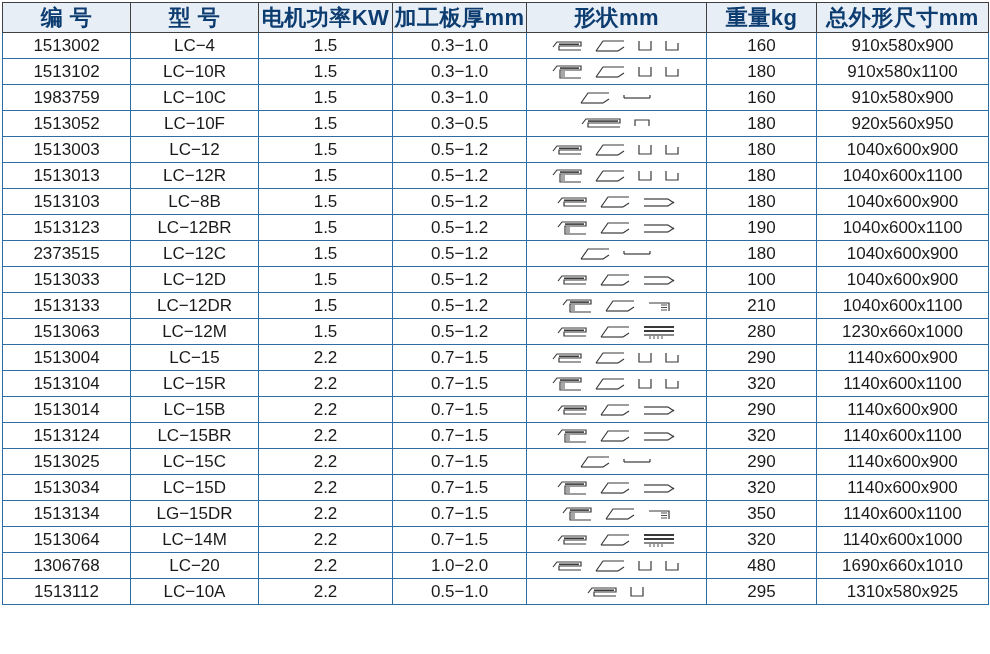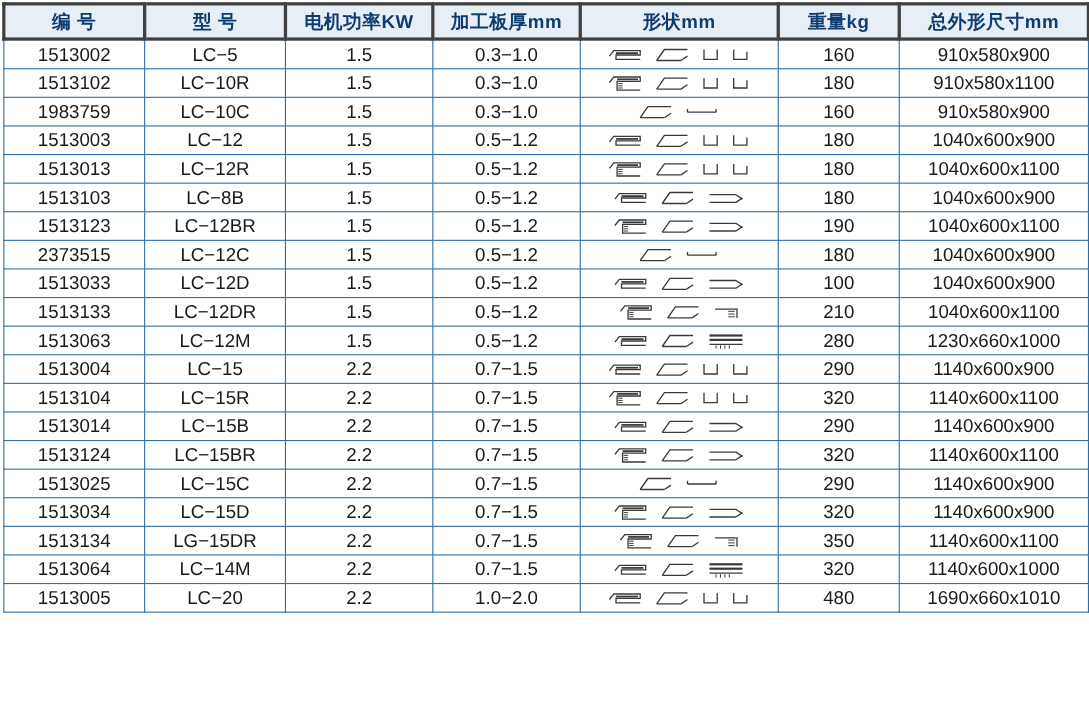--- a/index.html
+++ b/index.html
@@ -29,25 +29,25 @@
     height: 25px;
     font-size: 17px;
     line-height: 25px;
     white-space: nowrap;
     overflow: hidden;
   }
   #spec-table thead th {
     background: #e8eef6;
     color: #0d3d70;
     font-weight: bold;
-    font-size: 17px;
+    font-size: 22px;
     letter-spacing: 0.5px;
     height: 29px;
     line-height: 29px;
-    border: 3px solid #404040;
+    border: 1px solid #404040;
   }
   #spec-table tbody td {
     color: #1a1a1a;
     font-weight: normal;
   }
   .col-code   { width: 128px; }
   .col-model  { width: 128px; }
   .col-power  { width: 134px; }
   .col-thick  { width: 134px; }
   .col-shape  { width: 180px; }
@@ -103,21 +103,21 @@
       <th>电机功率KW</th>
       <th>加工板厚mm</th>
       <th>形状mm</th>
       <th>重量kg</th>
       <th>总外形尺寸mm</th>
     </tr>
   </thead>
   <tbody>
       <tr>
         <td>1513002</td>
-        <td>LC−5</td>
+        <td>LC−4</td>
         <td>1.5</td>
         <td>0.3−1.0</td>
         <td class="shape-cell">
           <div class="shape-wrap">
             <span>
               <svg width="34" height="18" viewBox="0 0 34 18">
                 <path d="M2 10 L6 5 L30 5 L30 9 L8 9 L8 13 L30 13"></path>
                 <rect class="fillbar" x="8" y="6.5" width="20" height="1.6"></rect>
               </svg>
             </span>
@@ -199,20 +199,43 @@
               <svg width="32" height="18" viewBox="0 0 32 18">
                 <path d="M2 9 L28 9"></path>
                 <path d="M2 9 L2 6"></path>
                 <path d="M28 9 L28 6"></path>
               </svg>
             </span>
           </div>
         </td>
         <td>160</td>
         <td>910x580x900</td>
+      </tr>
+      <tr>
+        <td>1513052</td>
+        <td>LC−10F</td>
+        <td>1.5</td>
+        <td>0.3−0.5</td>
+        <td class="shape-cell">
+          <div class="shape-wrap">
+            <span>
+              <svg width="44" height="18" viewBox="0 0 44 18">
+                <path d="M2 9 L6 4 L40 4 L40 8 L8 8 L8 12 L40 12"></path>
+                <rect class="fillbar" x="8" y="5.3" width="30" height="1.6"></rect>
+              </svg>
+            </span>
+            <span>
+              <svg width="20" height="18" viewBox="0 0 20 18">
+                <path d="M2 11 L2 5 L16 5 L16 11"></path>
+              </svg>
+            </span>
+          </div>
+        </td>
+        <td>180</td>
+        <td>920x560x950</td>
       </tr>
       <tr>
         <td>1513003</td>
         <td>LC−12</td>
         <td>1.5</td>
         <td>0.5−1.2</td>
         <td class="shape-cell">
           <div class="shape-wrap">
             <span>
               <svg width="34" height="18" viewBox="0 0 34 18">
@@ -750,21 +773,21 @@
                 <line class="hatch" x1="16" y1="13" x2="16" y2="16"></line>
                 <line class="hatch" x1="20" y1="13" x2="20" y2="16"></line>
               </svg>
             </span>
           </div>
         </td>
         <td>320</td>
         <td>1140x600x1000</td>
       </tr>
       <tr>
-        <td>1513005</td>
+        <td>1306768</td>
         <td>LC−20</td>
         <td>2.2</td>
         <td>1.0−2.0</td>
         <td class="shape-cell">
           <div class="shape-wrap">
             <span>
               <svg width="34" height="18" viewBox="0 0 34 18">
                 <path d="M2 10 L6 5 L30 5 L30 9 L8 9 L8 13 L30 13"></path>
                 <rect class="fillbar" x="8" y="6.5" width="20" height="1.6"></rect>
               </svg>
@@ -783,15 +806,38 @@
             </span>
             <span>
               <svg width="18" height="18" viewBox="0 0 18 18">
                 <path d="M2 4 L2 13 L14 13 L14 6"></path>
               </svg>
             </span>
           </div>
         </td>
         <td>480</td>
         <td>1690x660x1010</td>
+      </tr>
+      <tr>
+        <td>1513112</td>
+        <td>LC−10A</td>
+        <td>2.2</td>
+        <td>0.5−1.0</td>
+        <td class="shape-cell">
+          <div class="shape-wrap">
+            <span>
+              <svg width="34" height="18" viewBox="0 0 34 18">
+                <path d="M2 10 L6 5 L30 5 L30 9 L8 9 L8 13 L30 13"></path>
+                <rect class="fillbar" x="8" y="6.5" width="20" height="1.6"></rect>
+              </svg>
+            </span>
+            <span>
+              <svg width="18" height="18" viewBox="0 0 18 18">
+                <path d="M2 4 L2 13 L14 13 L14 4"></path>
+              </svg>
+            </span>
+          </div>
+        </td>
+        <td>295</td>
+        <td>1310x580x925</td>
       </tr>
     </tbody>
 </table>
 
 </body></html>

